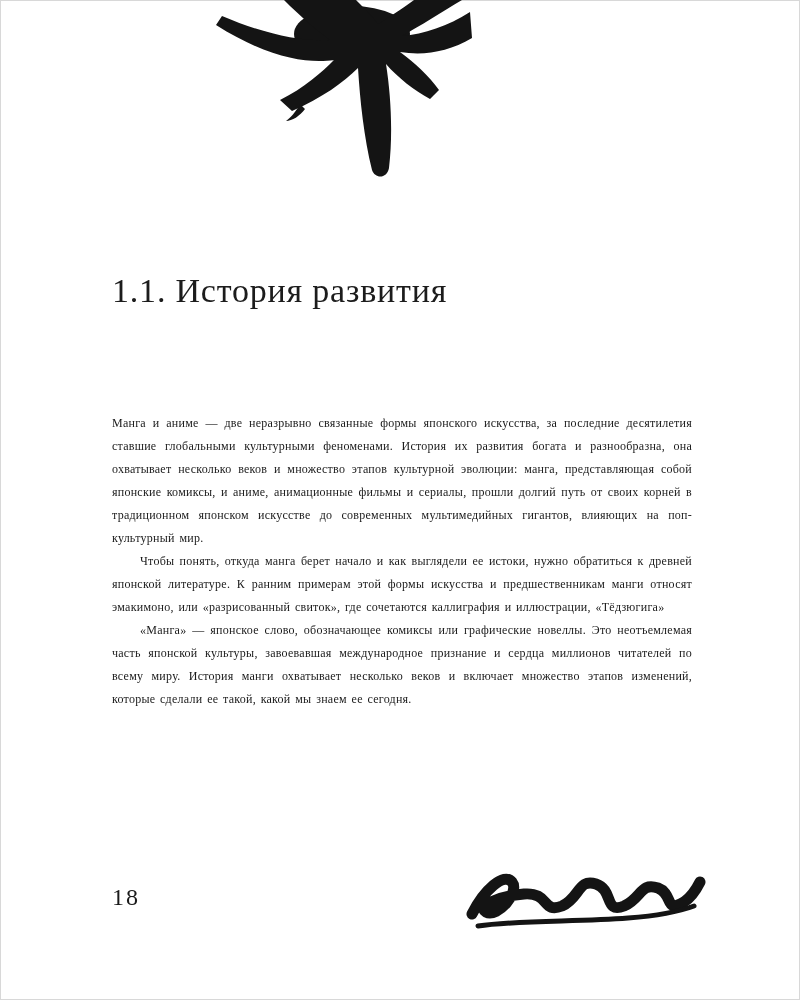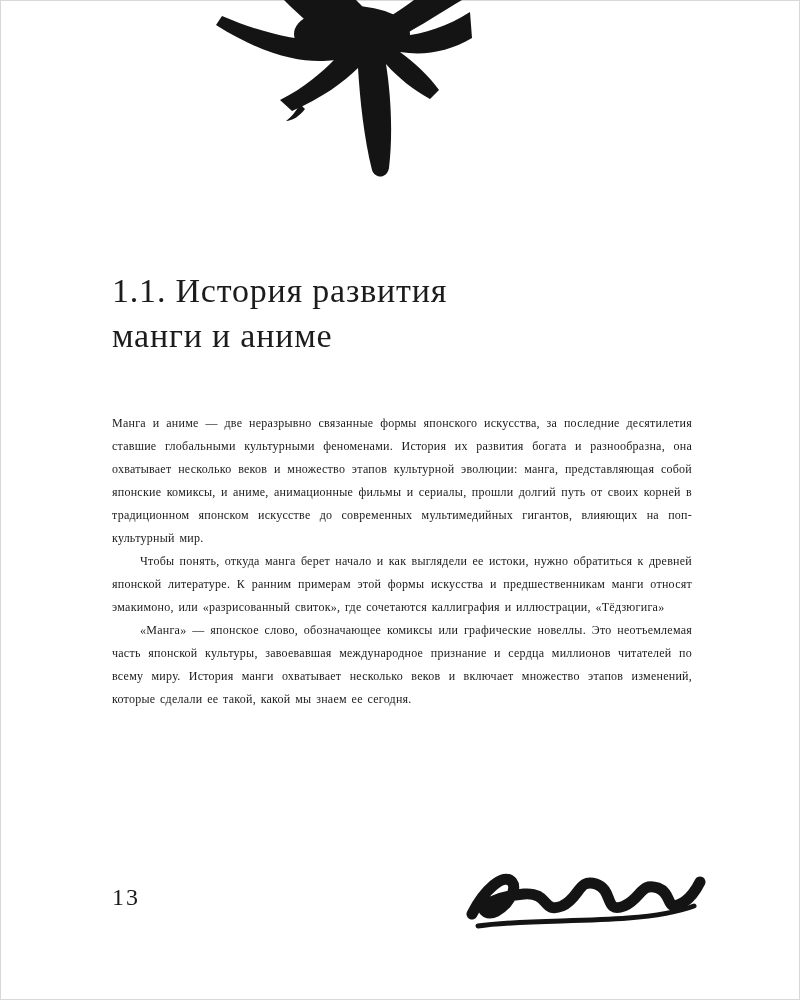--- a/index.html
+++ b/index.html
@@ -100,30 +100,29 @@
              C420,26 442,12 462,0
              L414,0
              C400,10 388,18 378,24
              C372,16 364,8 356,0
              Z" fill="#141414"></path>
     <path d="M300,104 C296,112 290,118 286,121 C292,121 300,116 305,109 Z" fill="#141414"></path>
   </svg>
 
   <h1 class="heading">
     <span class="hline">1.1. История развития</span>
-    <span class="hline">манги и аниме</span>
   </h1>
 
   <div class="body-text">
     <p>Манга и аниме — две неразрывно связанные формы японского искусства, за последние десятилетия ставшие глобальными культурными феноменами. История их развития богата и разнообразна, она охватывает несколько веков и множество этапов культурной эволюции: манга, представляющая собой японские комиксы, и аниме, анимационные фильмы и сериалы, прошли долгий путь от своих корней в традиционном японском искусстве до современных мультимедийных гигантов, влияющих на поп-культурный мир.</p>
     <p>Чтобы понять, откуда манга берет начало и как выглядели ее истоки, нужно обратиться к древней японской литературе. К ранним примерам этой формы искусства и предшественникам манги относят эмакимоно, или «разрисованный свиток», где сочетаются каллиграфия и иллюстрации, «Тёдзюгига»</p>
     <p>«Манга» — японское слово, обозначающее комиксы или графические новеллы. Это неотъемлемая часть японской культуры, завоевавшая международное признание и сердца миллионов читателей по всему миру. История манги охватывает несколько веков и включает множество этапов изменений, которые сделали ее такой, какой мы знаем ее сегодня.</p>
   </div>
 
-  <div class="page-number">13</div>
+  <div class="page-number">18</div>
 
   <svg class="bottom-ornament" viewBox="0 0 250 85" xmlns="http://www.w3.org/2000/svg" aria-hidden="true">
     <path d="M14,58
              C26,34 46,16 54,26
              C62,36 40,62 28,56
              C18,50 42,40 66,38
              C92,36 84,58 104,50
              C122,42 120,22 138,28
              C156,34 146,58 166,50
              C184,42 182,26 200,32

